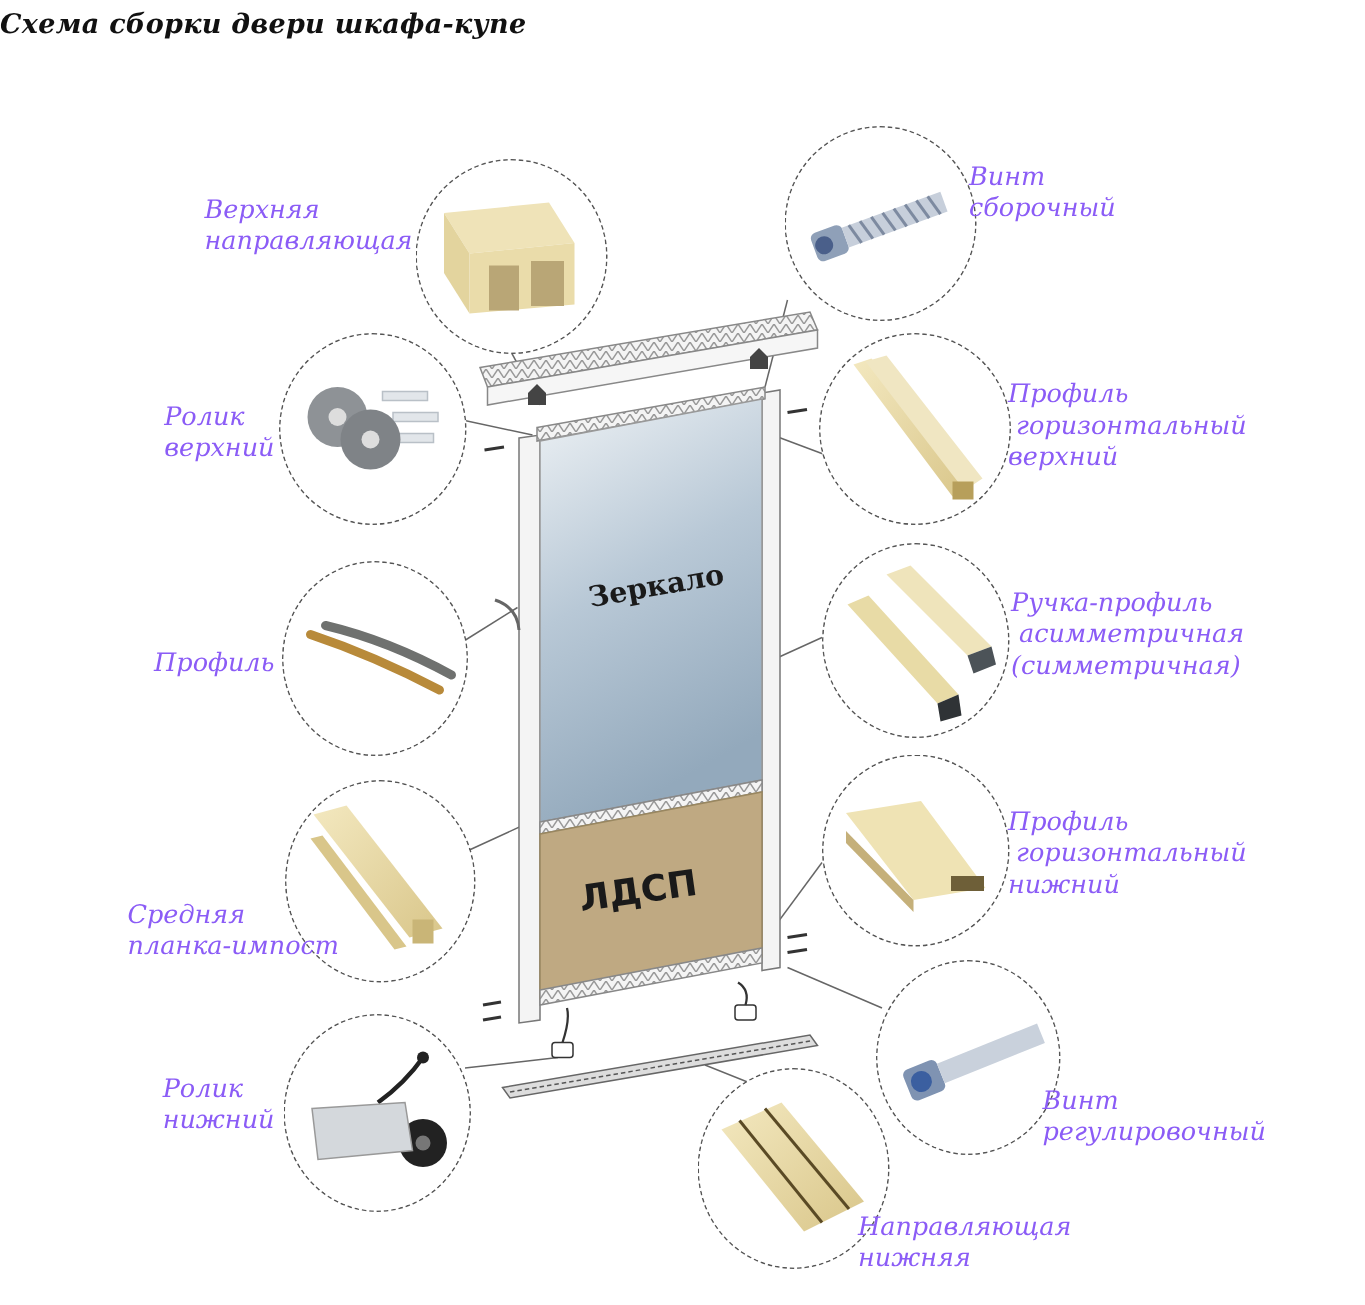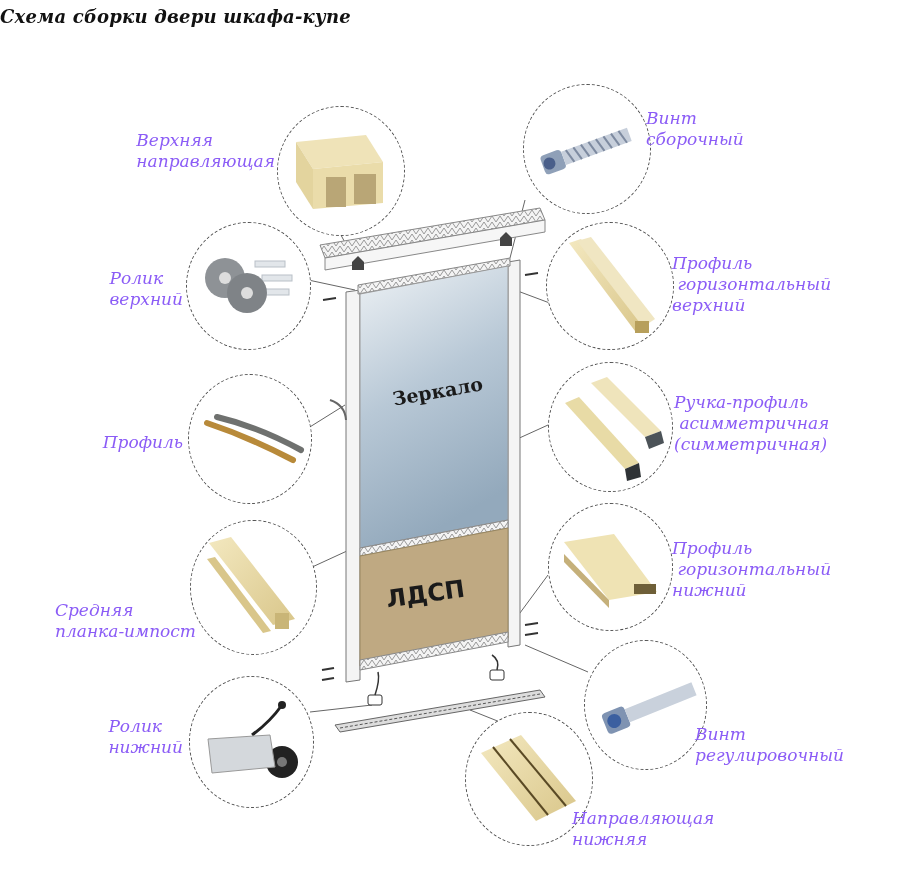--- a/index.html
+++ b/index.html
@@ -182,21 +182,21 @@
  асимметричная
 (симметричная)</div>
 
 <div class="circle" style="left:190px; top:520px; width:127px; height:135px;">
   <svg width="124" height="132">
     <polygon points="18,22 40,16 104,98 82,104" fill="url(#goldGrad)"></polygon>
     <polygon points="16,38 24,36 80,110 72,112" fill="#d9c68a"></polygon>
     <rect x="84" y="92" width="14" height="16" fill="#c9b577"></rect>
   </svg>
 </div>
-<div class="label right" style="right:714px; top:600px;margin-left:33px;">Средняя
+<div class="label right" style="right:684px; top:600px;margin-left:33px;">Средняя
 планка-импост</div>
 
 <div class="circle" style="left:548px; top:503px; width:125px; height:128px;">
   <svg width="122" height="125">
     <polygon points="15,38 65,30 108,88 60,96" fill="#efe3b4"></polygon>
     <polygon points="15,50 60,96 60,104 15,58" fill="#c5b07a"></polygon>
     <rect x="85" y="80" width="22" height="10" fill="#6e5f38"></rect>
   </svg>
 </div>
 <div class="label" style="left:672px; top:538px;">Профиль

